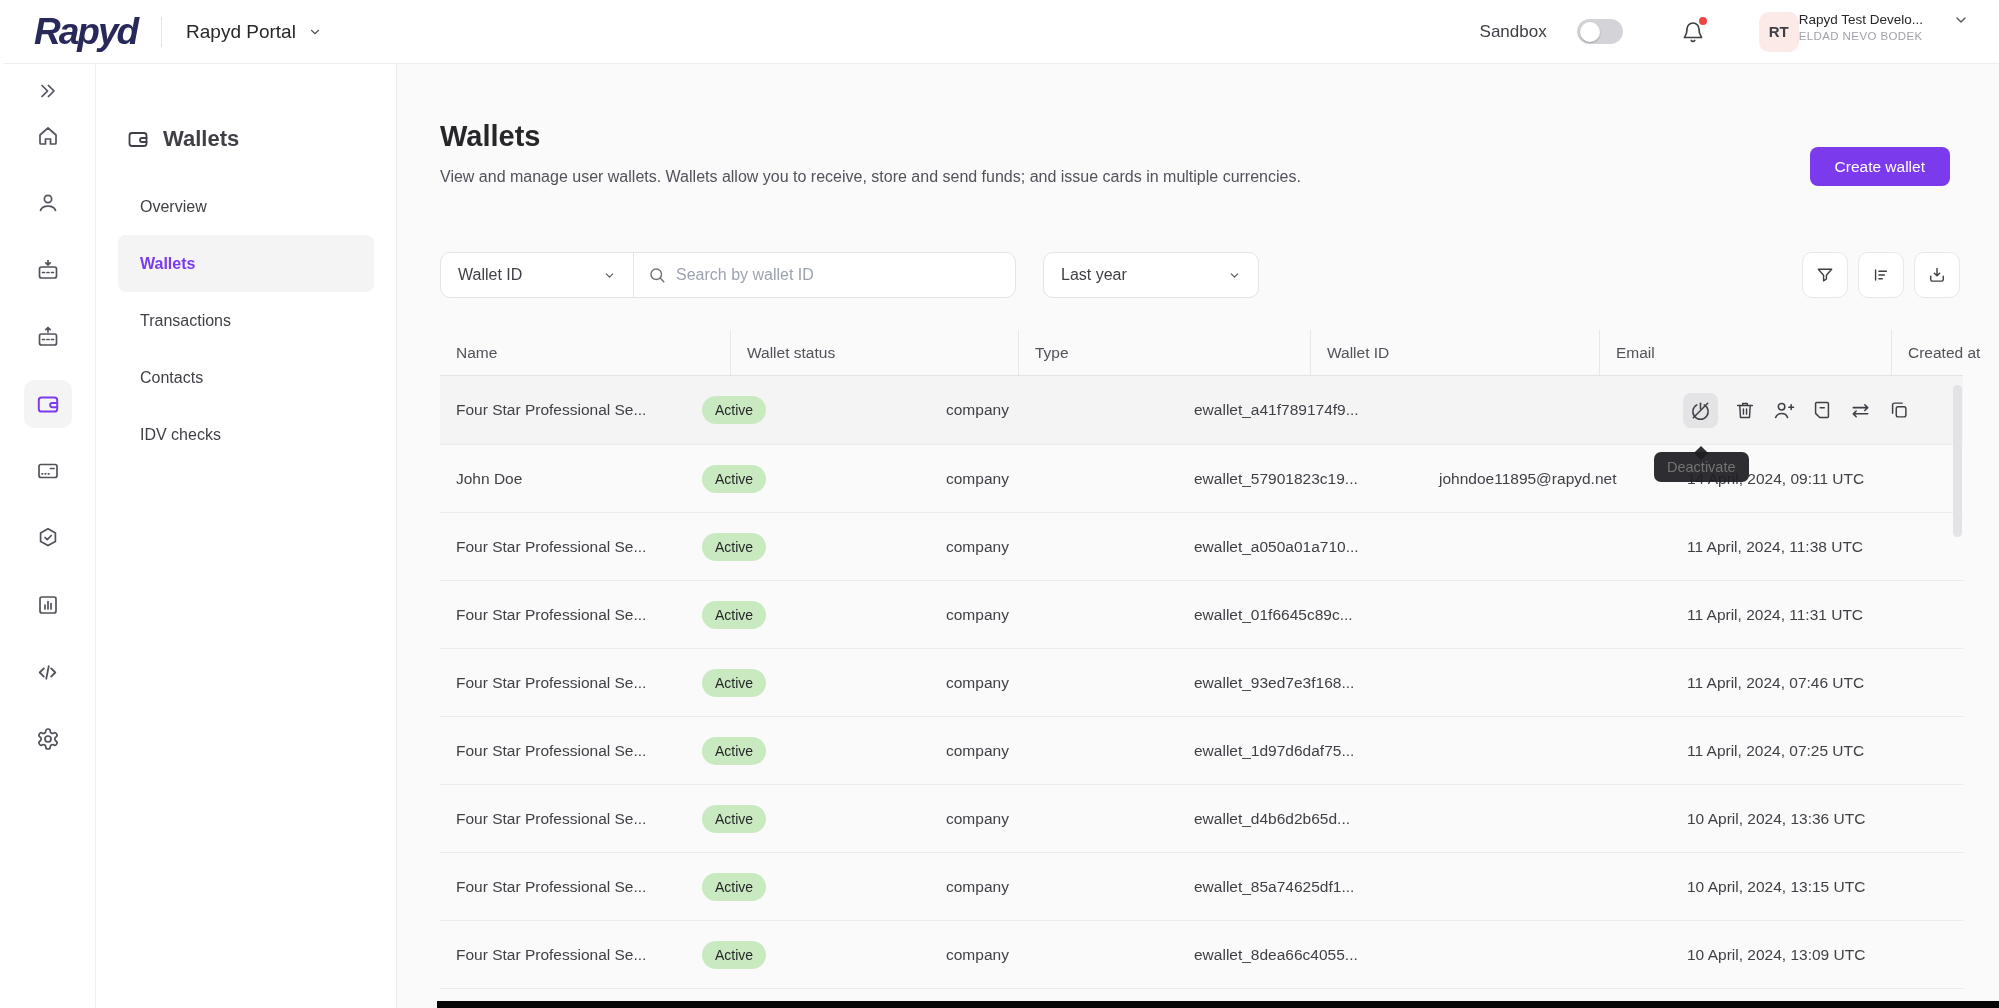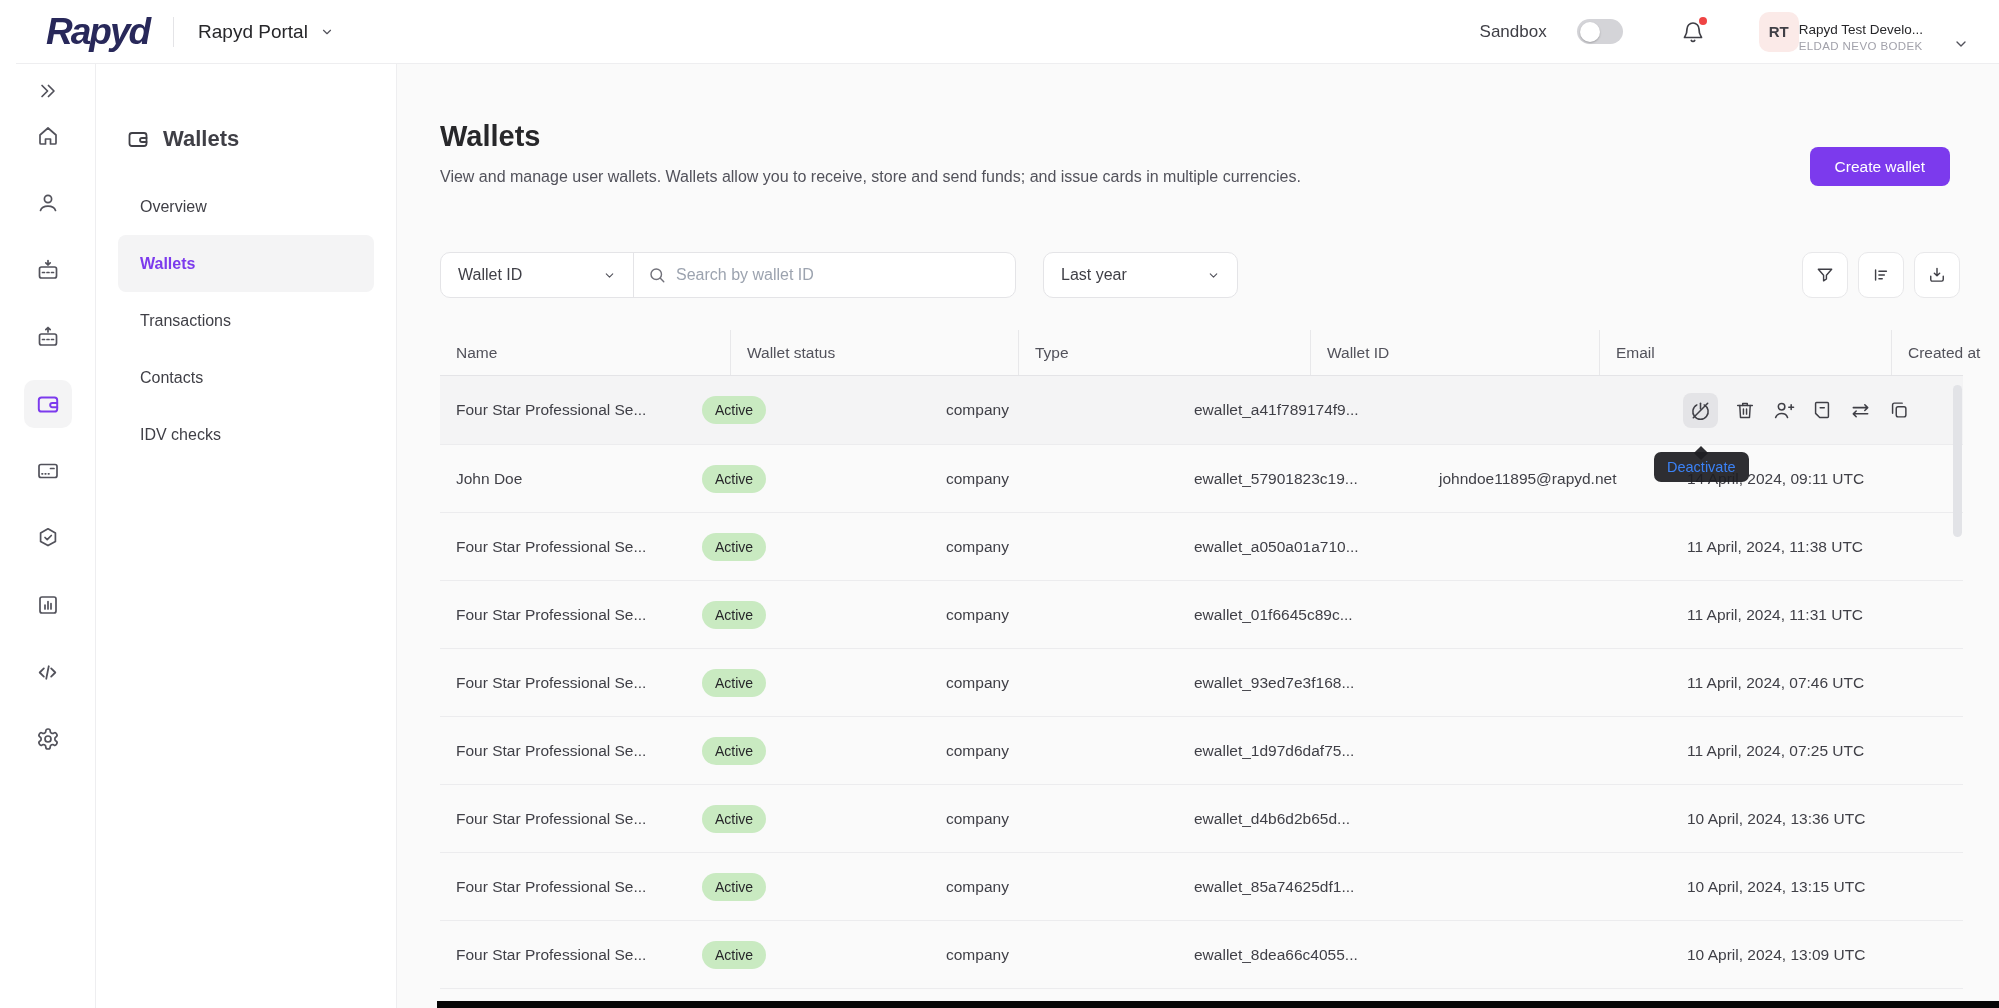--- a/index.html
+++ b/index.html
@@ -1,37 +1,37 @@
 <!DOCTYPE html>
 <html><head>
 <meta charset="utf-8">
 <style>
   * { box-sizing: border-box; margin: 0; padding: 0; }
   html,body { width:1999px; height:1008px; overflow:hidden; background:#fff;
     font-family:"Liberation Sans", sans-serif; color:#27272A; }
   .app { position:relative; width:1999px; height:1008px; }
 
   
-  .topbar { position:absolute; top:0; left:16px; right:0; height:64px; background:#fff;
+  .topbar { position:absolute; top:0; left:4px; right:0; height:64px; background:#fff;
     border-bottom:1px solid #EEEEF0; display:flex; align-items:center; padding:0 30px; z-index:30; }
   .brand { font-size:37px; font-weight:700; font-style:italic; color:#28285A; letter-spacing:-2px; }
   .topbar-divider { width:1px; height:30px; background:#E4E4E7; margin:0 24px; }
   .portal-switch { display:flex; align-items:center; gap:12px; background:none; border:none;
     font-family:inherit; font-size:19px; font-weight:500; color:#27272A; cursor:pointer; }
   .topbar-right { margin-left:auto; display:flex; align-items:center;gap:16px; }
   .sandbox-label { font-size:17px; color:#3F3F46; }
   .toggle { position:relative; width:46px; height:25px; border-radius:13px; background:#D4D4D8;
     border:none; margin-left:14px; cursor:pointer; }
   .toggle .knob { position:absolute; left:3px; top:2.5px; width:20px; height:20px; border-radius:50%;
     background:#fff; box-shadow:0 1px 2px rgba(0,0,0,.25); }
   .bell-wrap { position:relative; margin-left:42px; background:none; border:none; cursor:pointer;
     color:#3F3F46; display:flex; }
   .bell-dot { position:absolute; top:-3px; right:-2px; width:8px; height:8px; border-radius:50%;
     background:#EF4444; }
-  .account { display:flex; align-items:flex-end; margin-left:38px; cursor:pointer; }
+  .account { display:flex; align-items:flex-start; margin-left:38px; cursor:pointer; }
   .avatar { width:40px; height:40px; border-radius:10px; background:#FBEAE8; display:flex;
     align-items:center; justify-content:center; font-size:15px; font-weight:600; color:#3F3F46; }
   .acct-text { }
   .acct-name { font-size:13.5px; color:#27272A; }
   .acct-sub { font-size:11.5px; color:#A1A1AA; letter-spacing:.4px; margin-top:3px; }
   .acct-chevron { margin-left:30px; color:#52525B; display:flex; }
 
   
   .rail { position:absolute; top:64px; left:0; bottom:0; width:96px; background:#fff;
     border-right:1px solid #EEEEF0; display:flex; flex-direction:column; align-items:center;
@@ -68,21 +68,21 @@
     align-items:center; }
   .search-combo { display:flex; width:576px; height:46px; background:#fff; border:1px solid #E4E4E7;
     border-radius:10px; overflow:hidden; }
   .field-select { width:193px; display:flex; align-items:center; justify-content:space-between;
     padding:0 17px; border:none; border-right:1px solid #E4E4E7; background:none; cursor:pointer;
     font-family:inherit; font-size:16px; color:#3F3F46; }
   .search-box { flex:1; display:flex; align-items:center; padding:0 14px; gap:10px; color:#71717A; }
   .search-box input { flex:1; border:none; outline:none; background:none; font-family:Liberation Sans, sans-serif;
     font-size:16px; color:#27272A; }
   .search-box input::placeholder { color:#9CA3AF; }
-  .range-select { margin-left:27px; width:195px; height:46px; display:flex; align-items:center;
+  .range-select { margin-left:27px; width:216px; height:46px; display:flex; align-items:center;
     justify-content:space-between; padding:0 17px; background:#fff; border:1px solid #E4E4E7;
     border-radius:10px; cursor:pointer; font-family:inherit; font-size:16px; color:#3F3F46; }
   .chev { color:#52525B; display:flex; }
   .toolbar { margin-left:auto; display:flex; gap:10px; }
   .tool-btn { width:46px; height:46px; background:#fff; border:1px solid #E8E8EA; border-radius:10px;
     display:flex; align-items:center; justify-content:center; color:#3F3F46; cursor:pointer; }
 
   
   .table { position:absolute; left:43px; top:266px; width:1523px; }
   .thead { display:grid; grid-template-columns:246px 244px 248px 245px 248px 292px; height:46px;
@@ -97,21 +97,21 @@
   .row.hovered { background:#F4F4F5; }
   .cell { padding:0 16px; font-size:15.5px; color:#3F3F46; white-space:nowrap; overflow:hidden; }
   .badge { display:inline-block; padding:6px 13px; border-radius:15px; background:#C9EAC1;
     color:#27272A; font-size:14px; }
   .actions { display:flex; align-items:center; gap:16px; padding-left:12px; color:#3F3F46; }
   .action-btn { background:none; border:none; cursor:pointer; color:#3F3F46; display:flex;
     align-items:center; justify-content:center; padding:0; }
   .action-btn.highlight { width:35px; height:35px; background:#E4E4E7; border-radius:8px; }
 
   
-  .tooltip { position:absolute; left:1257px; top:388px; background:rgba(30,30,34,.93); color:#3b82f6;
+  .tooltip { position:absolute; left:1257px; top:388px; background:rgba(30,30,34,.93); color:#737373;
     font-size:14.5px; padding:7px 13px; border-radius:7px; z-index:40; white-space:nowrap; }
   .tooltip::before { content:""; position:absolute; top:-4px; left:50%; margin-left:-5px; width:10px;
     height:10px; background:rgba(30,30,34,.93); transform:rotate(45deg); }
 
   
   .scroll-thumb { position:absolute; left:1556px; top:321px; width:9px; height:152px;
     border-radius:5px; background:#E2E3E7; cursor:grab; }
   .bottom-bar { position:absolute; left:40px; right:0; bottom:0; height:7px; background:#070707; }
 
   svg { display:block; }

